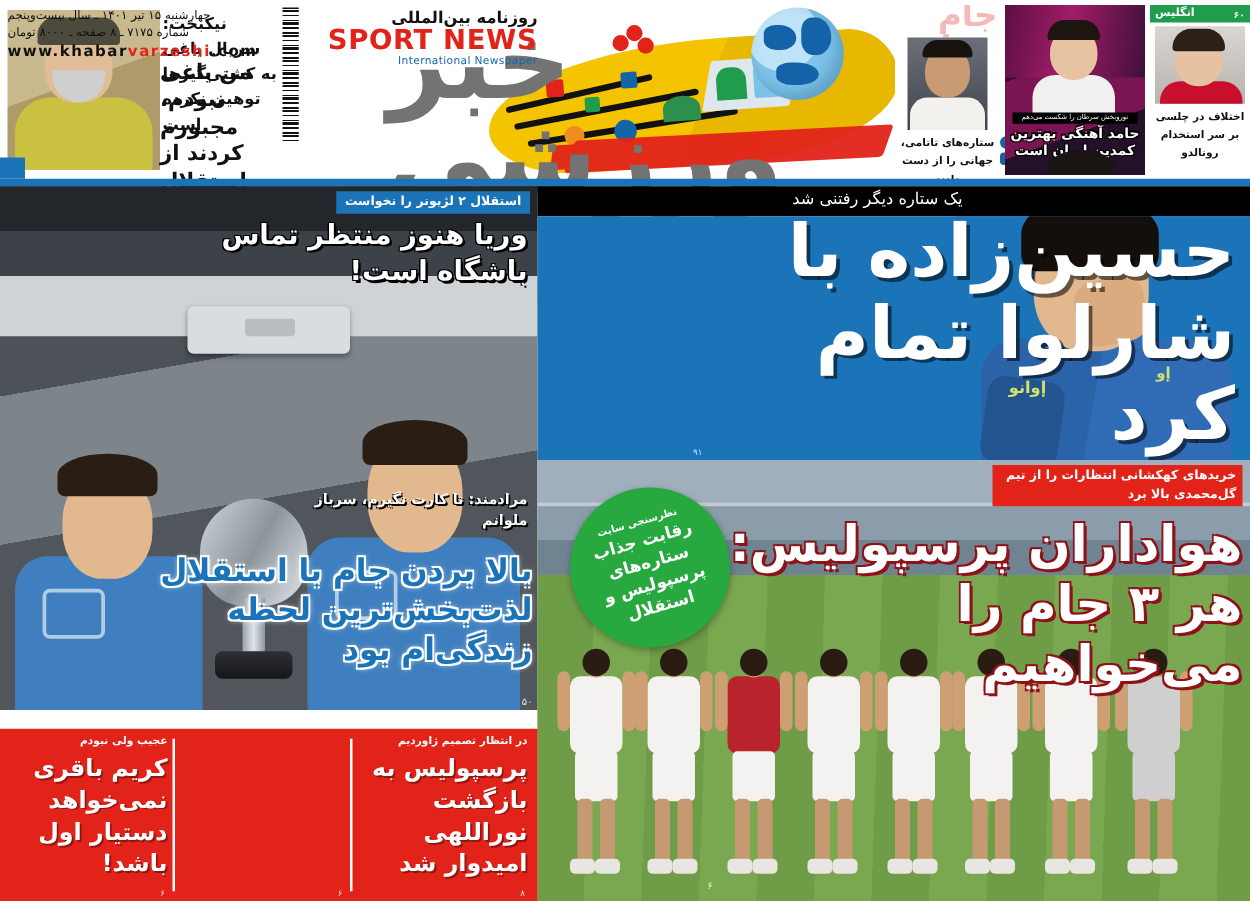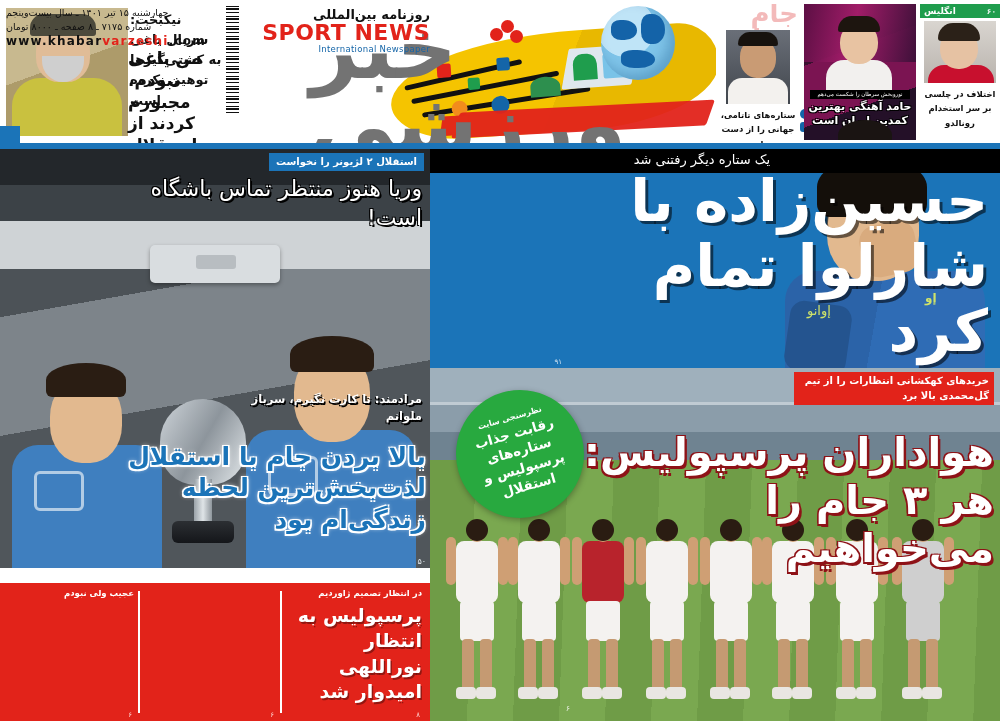--- a/index.html
+++ b/index.html
@@ -128,42 +128,42 @@
      border:3px solid rgba(255,255,255,.6);border-radius:6px;}
   .trophy{position:absolute;left:148px;top:250px;width:110px;height:160px;}
   .trophy .cup{position:absolute;left:12px;top:0;width:86px;height:86px;
      background:linear-gradient(120deg,#cfd5da,#8d959c 50%,#e3e8eb);border-radius:50% 50% 42% 42%;}
   .trophy .stem{position:absolute;left:46px;top:80px;width:18px;height:46px;background:linear-gradient(90deg,#9aa2a8,#dfe4e7,#8e969c);}
   .trophy .base{position:absolute;left:24px;top:122px;width:62px;height:22px;border-radius:6px;
      background:linear-gradient(#2c2f33,#14161a);}
   .lm-kicker{position:absolute;right:6px;top:4px;background:#1b74b8;color:#fff;
      font-size:10px;font-weight:bold;padding:2px 7px;line-height:1.35;}
   .lm-head{position:absolute;right:8px;top:26px;width:300px;text-align:right;
-     font-size:22px;font-weight:normal;color:#fff;line-height:1.3;
+     font-size:22px;font-weight:bold;color:#fff;line-height:1.3;
      text-shadow:2px 2px 0 #000,-1px 1px 0 #000,1px -1px 0 #000,-1px -1px 0 #000;}
   .lm-kick2{position:absolute;right:8px;top:242px;width:190px;text-align:right;
      font-size:11.5px;font-weight:bold;color:#fff;line-height:1.5;
      text-shadow:1.5px 1.5px 0 #000,-1px 1px 0 #000;}
   .lm-blue{position:absolute;right:4px;top:292px;width:320px;text-align:right;
      font-size:25px;font-weight:bold;color:#1b74b8;line-height:1.25;
      text-shadow:1.5px 1.5px 0 #fff,-1.5px 1.5px 0 #fff,1.5px -1.5px 0 #fff,-1.5px -1.5px 0 #fff,0 0 5px #fff;}
 
   
   .rh-kick{position:absolute;left:430px;top:149px;width:570px;height:24px;background:#000;}
   .rh-kick span{position:absolute;right:230px;top:3px;color:#fff;font-size:13px;font-weight:normal;}
   .rh-blue{position:absolute;left:430px;top:173px;width:570px;height:195px;background:#1b74b8;overflow:hidden;}
   .rh-photo{position:absolute;right:0px;top:-20px;width:235px;height:215px;overflow:hidden;}
   .rh-photo .bg{position:absolute;inset:0;background:#1b74b8;}
   .rh-photo .hair{left:52px;top:4px;width:110px;height:60px;border-radius:54% 54% 14px 14px;background:#140f0a;}
   .rh-photo .face{left:62px;top:24px;width:92px;height:104px;}
   .rh-photo .shirt{position:absolute;left:20px;top:118px;width:200px;height:110px;
      background:linear-gradient(100deg,#2b63a8 0 45%,#2f6cb5 45% 100%);border-radius:30px 30px 0 0;}
   .rh-photo .hand{position:absolute;left:96px;top:70px;width:56px;height:52px;border-radius:16px;background:#d9ab7e;transform:rotate(-12deg);}
   .rh-photo .sleeve{position:absolute;left:22px;top:150px;width:62px;height:70px;background:#24548f;border-radius:14px;transform:rotate(8deg);}
-  .rh-photo .logo1{position:absolute;left:42px;top:150px;font-size:13px;color:#cfe36a;font-weight:normal;}
+  .rh-photo .logo1{position:absolute;left:42px;top:150px;font-size:13px;color:#cfe36a;font-weight:bold;}
   .rh-photo .logo2{position:absolute;left:160px;top:138px;font-size:12px;color:#cfe36a;font-weight:bold;}
   .rh-head{position:absolute;right:12px;top:-4px;width:440px;text-align:right;
      font-size:58px;font-weight:bold;color:#fff;line-height:1.12;
      text-shadow:3px 3px 0 rgba(0,0,0,.55);}
   .rh-num{position:absolute;right:438px;bottom:2px;font-size:7px;color:#cfe2f2;}
 
   
   .right-main{left:430px;top:368px;width:570px;height:353px;
      background:linear-gradient(180deg,#a9b6bd 0 14%,#8fa36a 14% 30%,#6f9a4a 30% 100%);}
   .rm-stand{position:absolute;left:0;top:0;width:570px;height:92px;
@@ -177,21 +177,21 @@
   .player .t{position:absolute;left:6px;top:22px;width:42px;height:62px;background:#f4f2f0;border-radius:8px;}
   .player .t.red{background:#b8232c;}
   .player .s{position:absolute;left:10px;top:82px;width:34px;height:40px;background:#f4f2f0;border-radius:4px;}
   .player .l1,.player .l2{position:absolute;top:120px;width:12px;height:52px;background:#c59a72;border-radius:4px;}
   .player .l1{left:12px;} .player .l2{left:30px;}
   .player .b1,.player .b2{position:absolute;top:168px;width:20px;height:12px;border-radius:4px;background:#e9e6e2;}
   .player .b1{left:6px;} .player .b2{left:26px;}
   .player .arm{position:absolute;top:18px;width:10px;height:48px;background:#cf9f74;border-radius:5px;}
   .rm-kick{position:absolute;right:6px;top:4px;width:190px;background:#e2231a;color:#fff;
      font-size:10px;font-weight:bold;padding:2px 5px;line-height:1.45;}
-  .rm-head{position:absolute;right:6px;top:60px;width:430px;text-align:right;
+  .rm-head{position:absolute;right:6px;top:44px;width:430px;text-align:right;
      font-size:40px;font-weight:bold;color:#fff;line-height:1.2;
      text-shadow:2.5px 2.5px 0 #8e1217,-1.5px 1.5px 0 #8e1217,1.5px -1.5px 0 #8e1217,-1.5px -1.5px 0 #8e1217;}
   .poll{position:absolute;left:26px;top:22px;width:128px;height:128px;border-radius:50%;
      background:#28a93f;transform:rotate(-16deg);box-shadow:0 2px 6px rgba(0,0,0,.3);
      display:flex;align-items:center;justify-content:center;}
   .poll .inner{width:116px;text-align:center;color:#fff;}
   .poll .p1{font-size:8px;font-weight:bold;line-height:1.3;}
   .poll .p2{font-size:13.5px;font-weight:bold;line-height:1.35;}
   .rm-num{position:absolute;right:430px;bottom:8px;font-size:8px;color:#e8efe0;}
 
@@ -478,31 +478,32 @@
         <div class="p2">رقابت جذاب ستاره‌های پرسپولیس و استقلال</div>
       </div>
     </div>
     <div class="rm-num">۶</div>
   </div>
 
   <div class="red-strip">
 
     <div class="rcol" style="right:292px;width:138px;">
       <div class="k">عجیب ولی نبودم</div>
+      <div class="h">کریم باقری نمی‌خواهد دستیار اول باشد!</div>
       <div class="n">۶</div>
     </div>
     <div class="vsep" style="right:290px;"></div>
 
     <div class="rcol" style="right:150px;width:140px;">
       <div class="k"></div>
       <div class="n">۶</div>
     </div>
     <div class="vsep" style="right:148px;"></div>
 
     <div class="rcol" style="right:4px;width:144px;">
       <div class="k">در انتظار تصمیم ژاوردیم</div>
-      <div class="h">پرسپولیس به انتظار نوراللهی امیدوار شد</div>
+      <div class="h">پرسپولیس به بازگشت نوراللهی امیدوار شد</div>
       <div class="n">۸</div>
     </div>
 
   </div>
 
 </div>
 
 </body></html>

